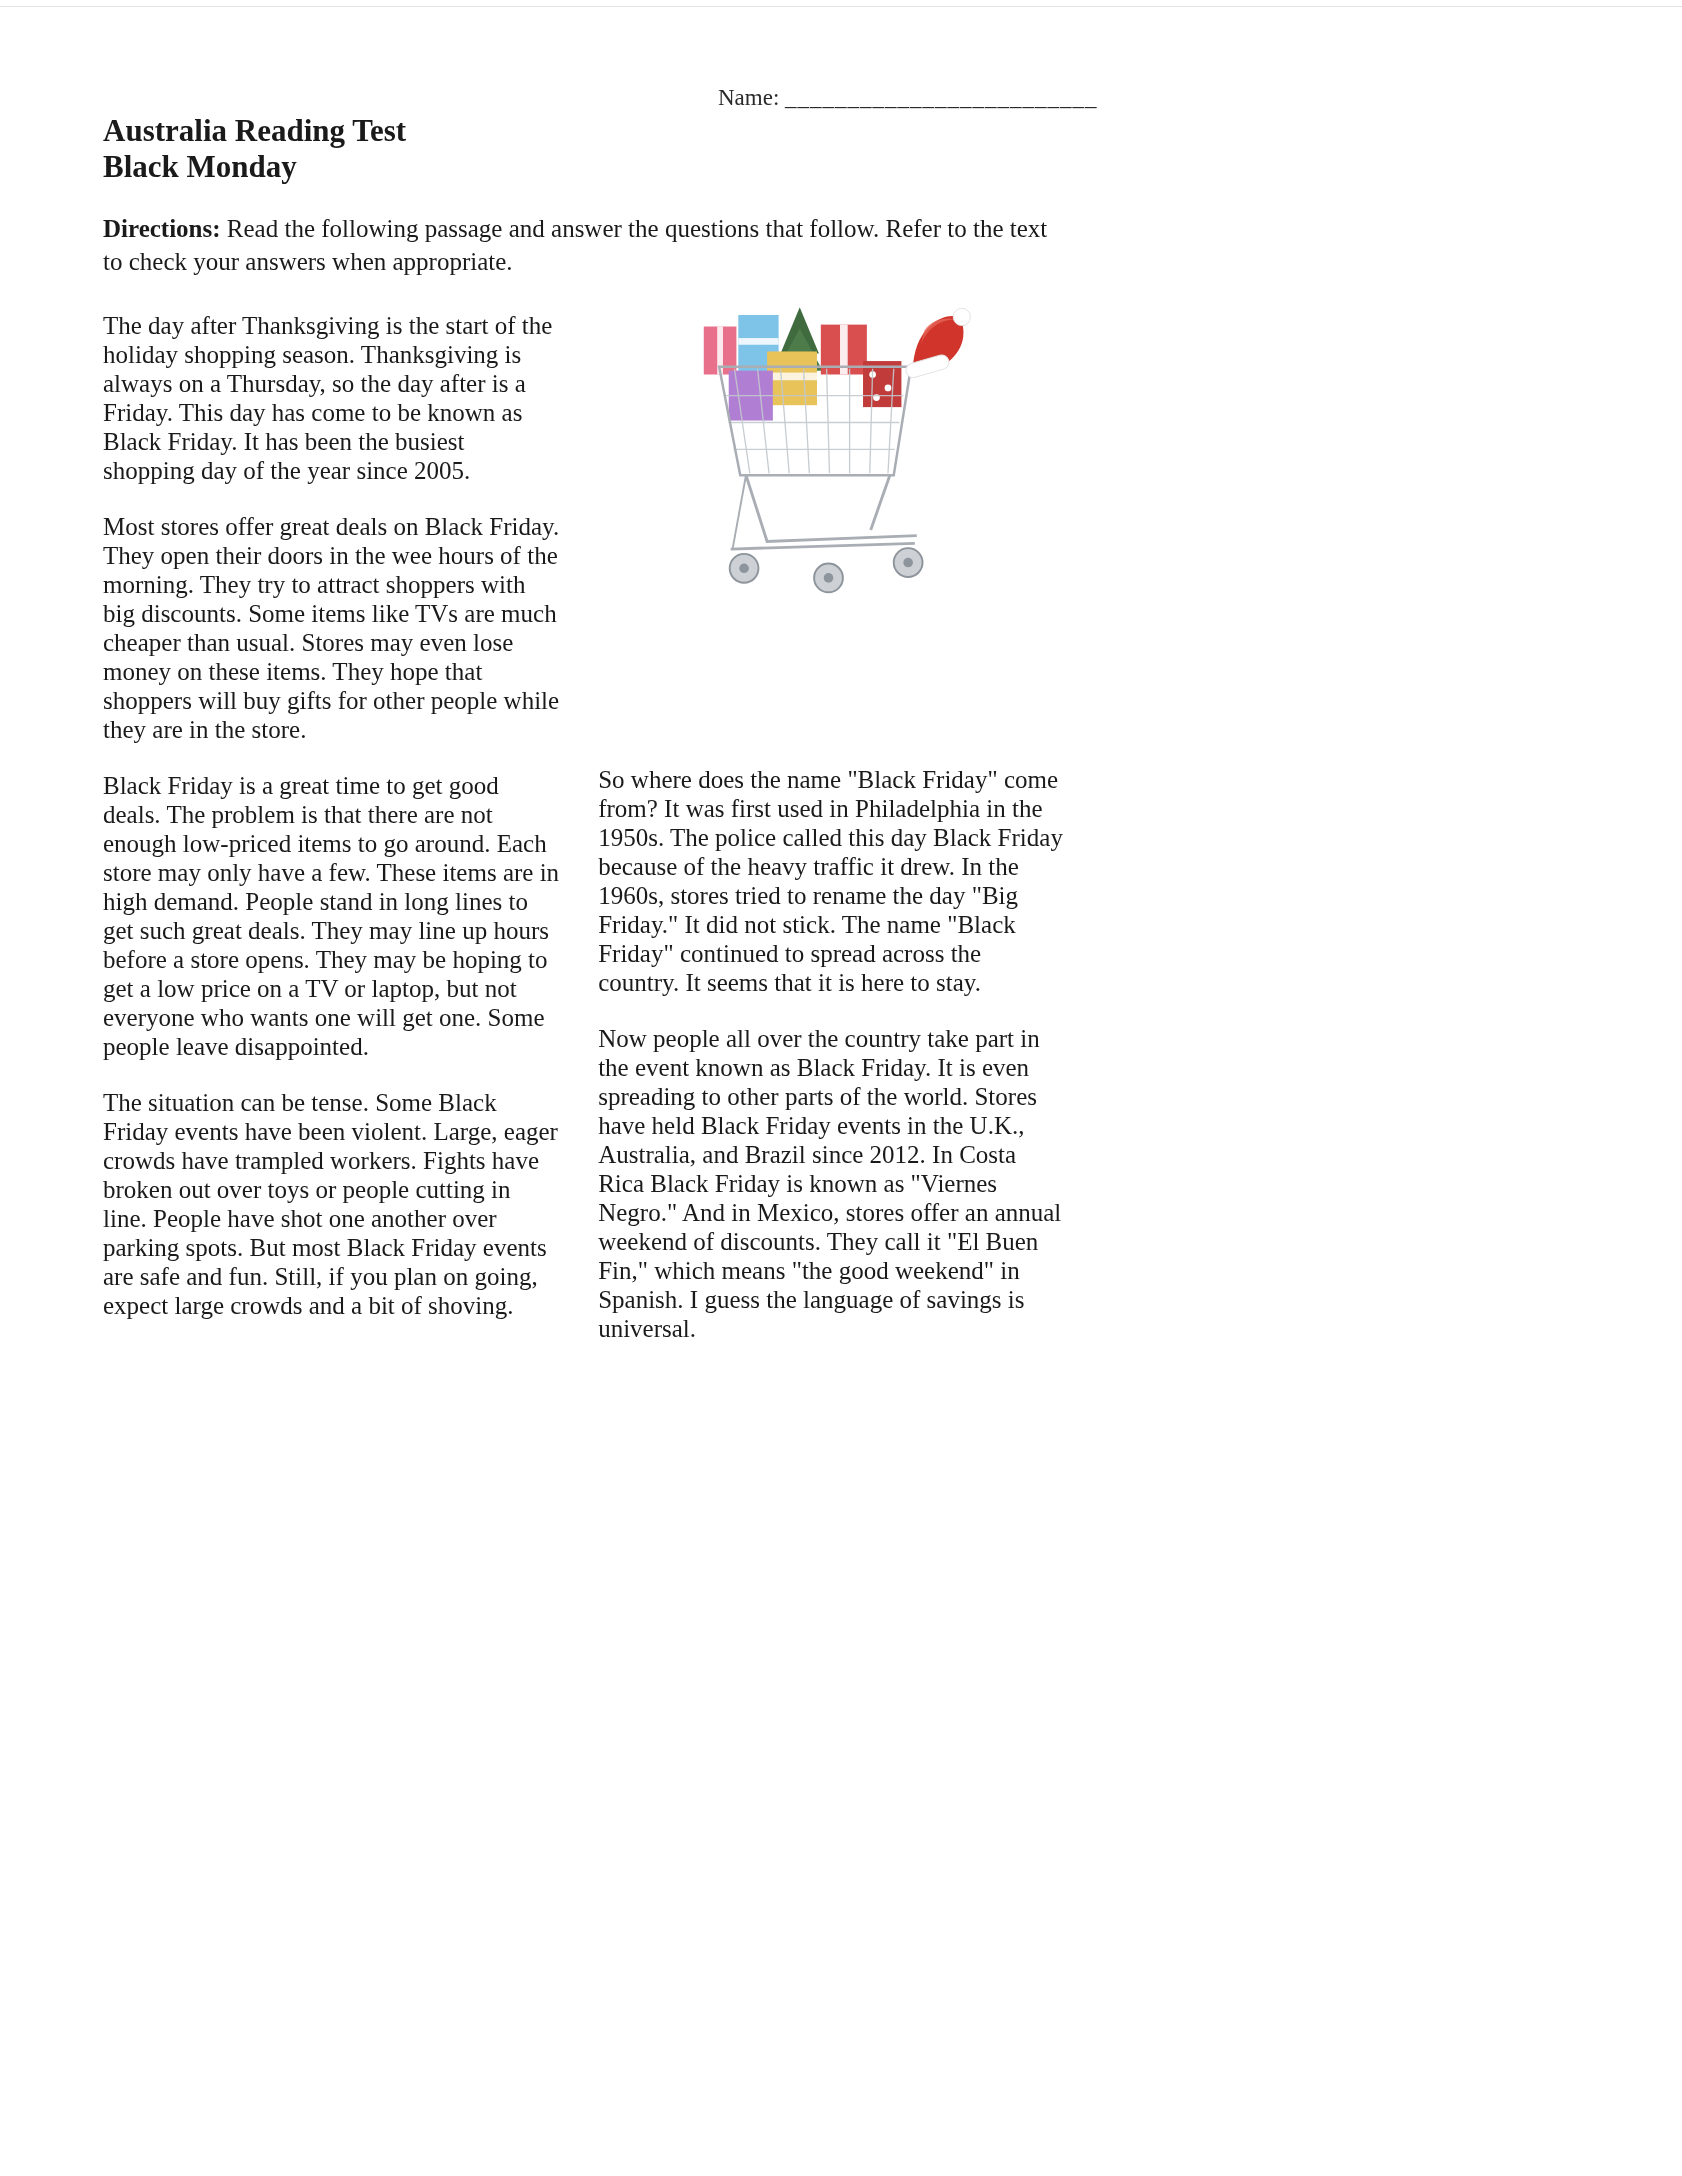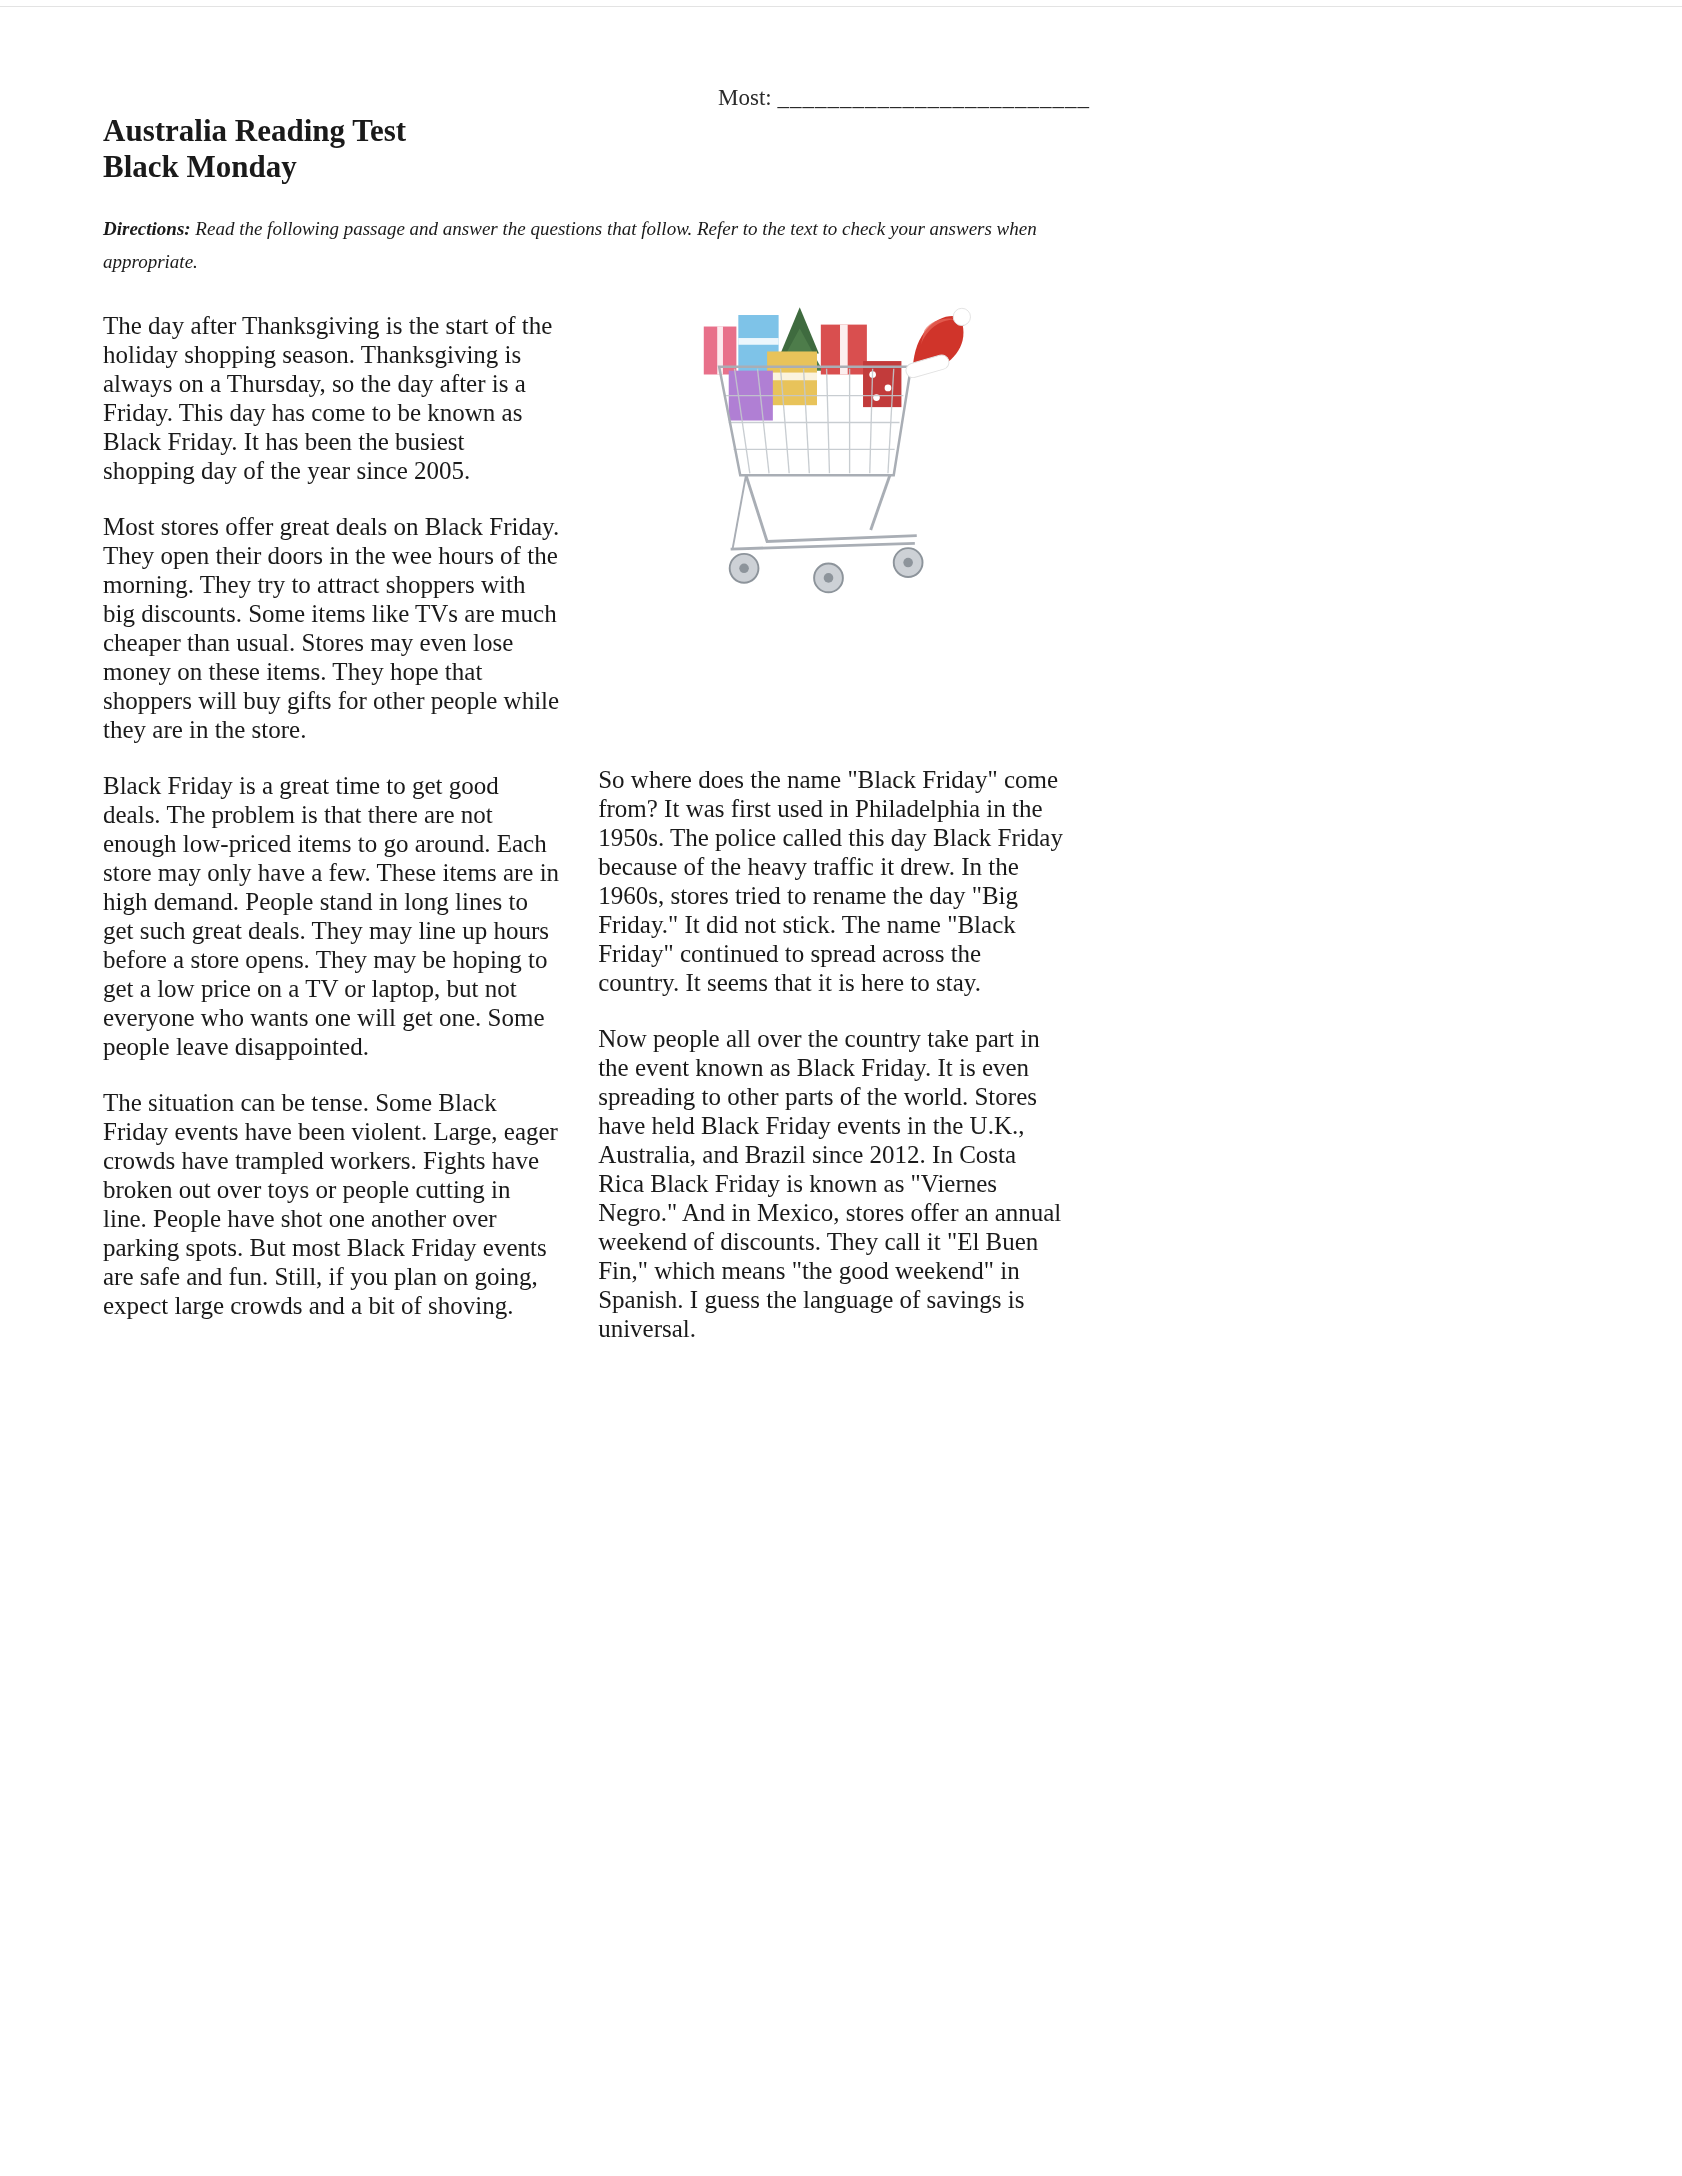--- a/index.html
+++ b/index.html
@@ -32,23 +32,22 @@
   .name-line { letter-spacing: 1px; }
   .title {
     margin: 1.9px 0 0 0;
     font-size: 31px;
     font-weight: bold;
     line-height: 36px;
   }
   .title span { display: block; }
   .directions {
     margin: 27px 0 0 0;
-    font-size: 19px;
+    font-size: 25px;
     line-height: 33px;
-    font-style: italic;
   }
   .columns {
     margin-top: 33px;
     display: flex;
     gap: 38px;
     align-items: flex-start;
   }
   .col { font-size: 25px; line-height: 29px; }
   .col.left  { width: 475px; }
   .col.right { width: 484px; }
@@ -62,21 +61,21 @@
   .illustration svg { display: block; width: 100%; height: 100%; }
 </style>
 </head>
 <body>
 
 <div class="scan-edge"></div>
 
 <div class="page">
 
   <div class="name-row">
-    <span>Most:</span>
+    <span>Name:</span>
     <span class="name-line">_________________________</span>
   </div>
 
   <h1 class="title">
     <span>Australia Reading Test</span>
     <span>Black Monday</span>
   </h1>
 
   <p class="directions">
     <strong>Directions:</strong><span> Read the following passage and answer the questions that follow. Refer to the text to check your answers when appropriate.</span>

